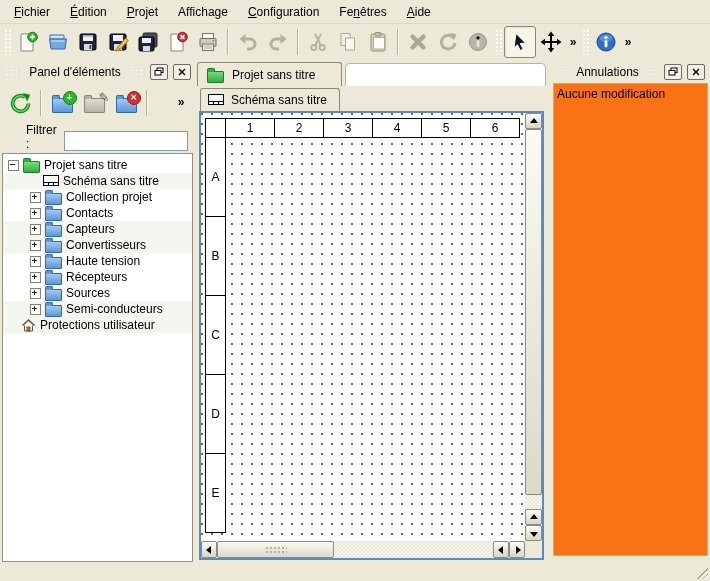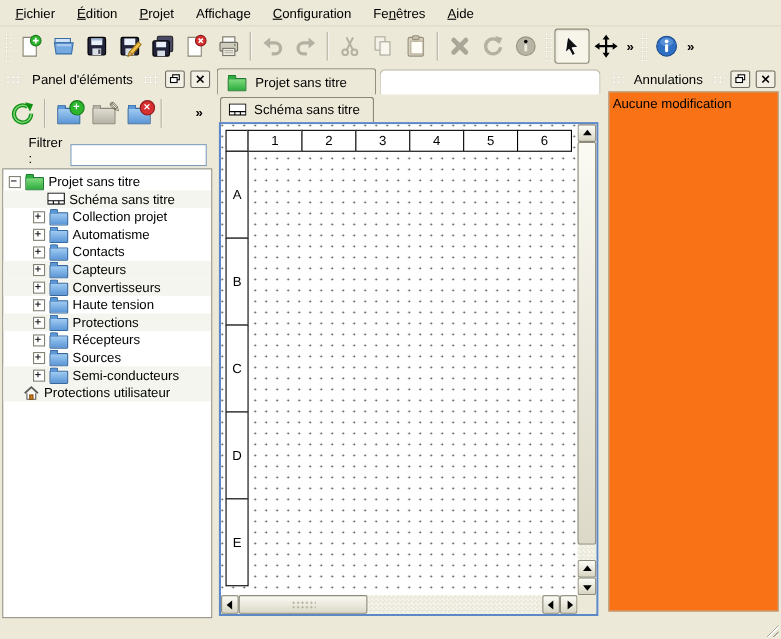--- a/index.html
+++ b/index.html
@@ -358,51 +358,39 @@
       <div class="trow">
         <span class="ind"></span>
           <span class="exp plus"></span>
         <span class="fold"></span>
         <span>Collection projet</span>
       </div>
       <div class="trow">
         <span class="ind"></span>
           <span class="exp plus"></span>
         <span class="fold"></span>
-        <span>Automatisme</span>
+        <span>Contacts</span>
+      </div>
+      <div class="trow alt">
+        <span class="ind"></span>
+          <span class="exp plus"></span>
+        <span class="fold"></span>
+        <span>Capteurs</span>
+      </div>
+      <div class="trow alt">
+        <span class="ind"></span>
+          <span class="exp plus"></span>
+        <span class="fold"></span>
+        <span>Convertisseurs</span>
       </div>
       <div class="trow">
         <span class="ind"></span>
           <span class="exp plus"></span>
         <span class="fold"></span>
-        <span>Contacts</span>
-      </div>
-      <div class="trow alt">
-        <span class="ind"></span>
-          <span class="exp plus"></span>
-        <span class="fold"></span>
-        <span>Capteurs</span>
-      </div>
-      <div class="trow alt">
-        <span class="ind"></span>
-          <span class="exp plus"></span>
-        <span class="fold"></span>
-        <span>Convertisseurs</span>
-      </div>
-      <div class="trow">
-        <span class="ind"></span>
-          <span class="exp plus"></span>
-        <span class="fold"></span>
         <span>Haute tension</span>
-      </div>
-      <div class="trow alt">
-        <span class="ind"></span>
-          <span class="exp plus"></span>
-        <span class="fold"></span>
-        <span>Protections</span>
       </div>
       <div class="trow">
         <span class="ind"></span>
           <span class="exp plus"></span>
         <span class="fold"></span>
         <span>Récepteurs</span>
       </div>
       <div class="trow">
         <span class="ind"></span>
           <span class="exp plus"></span>

